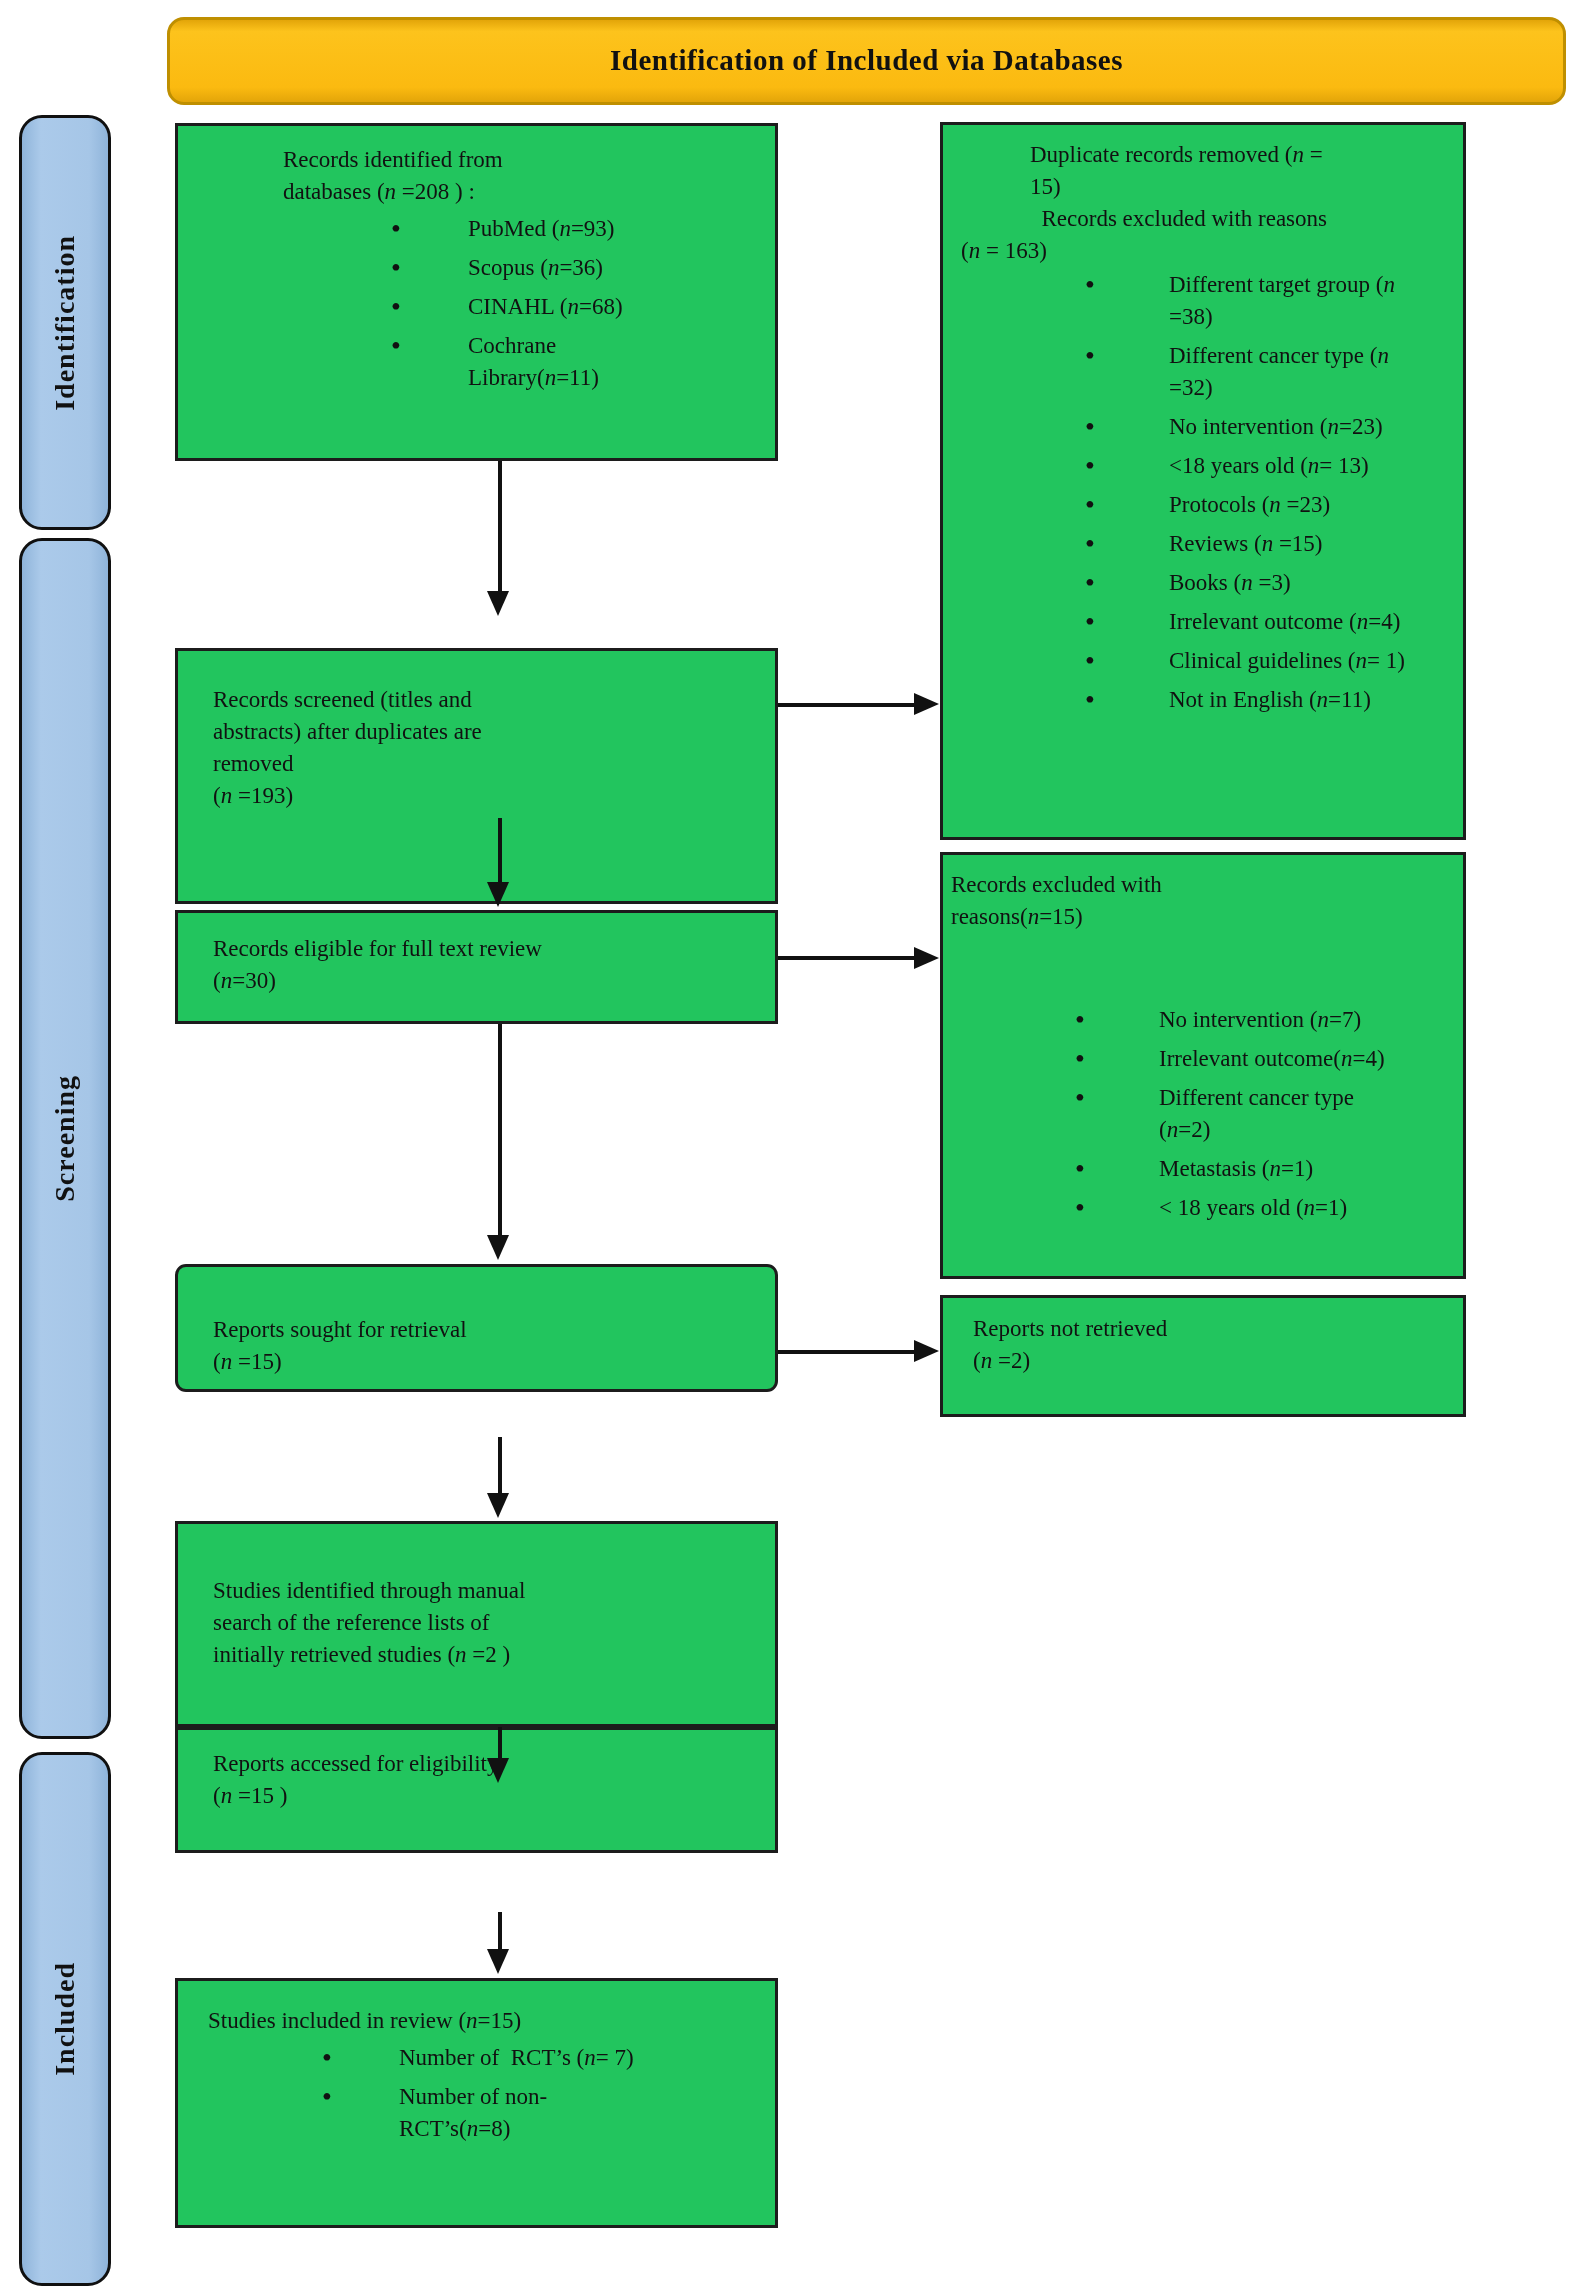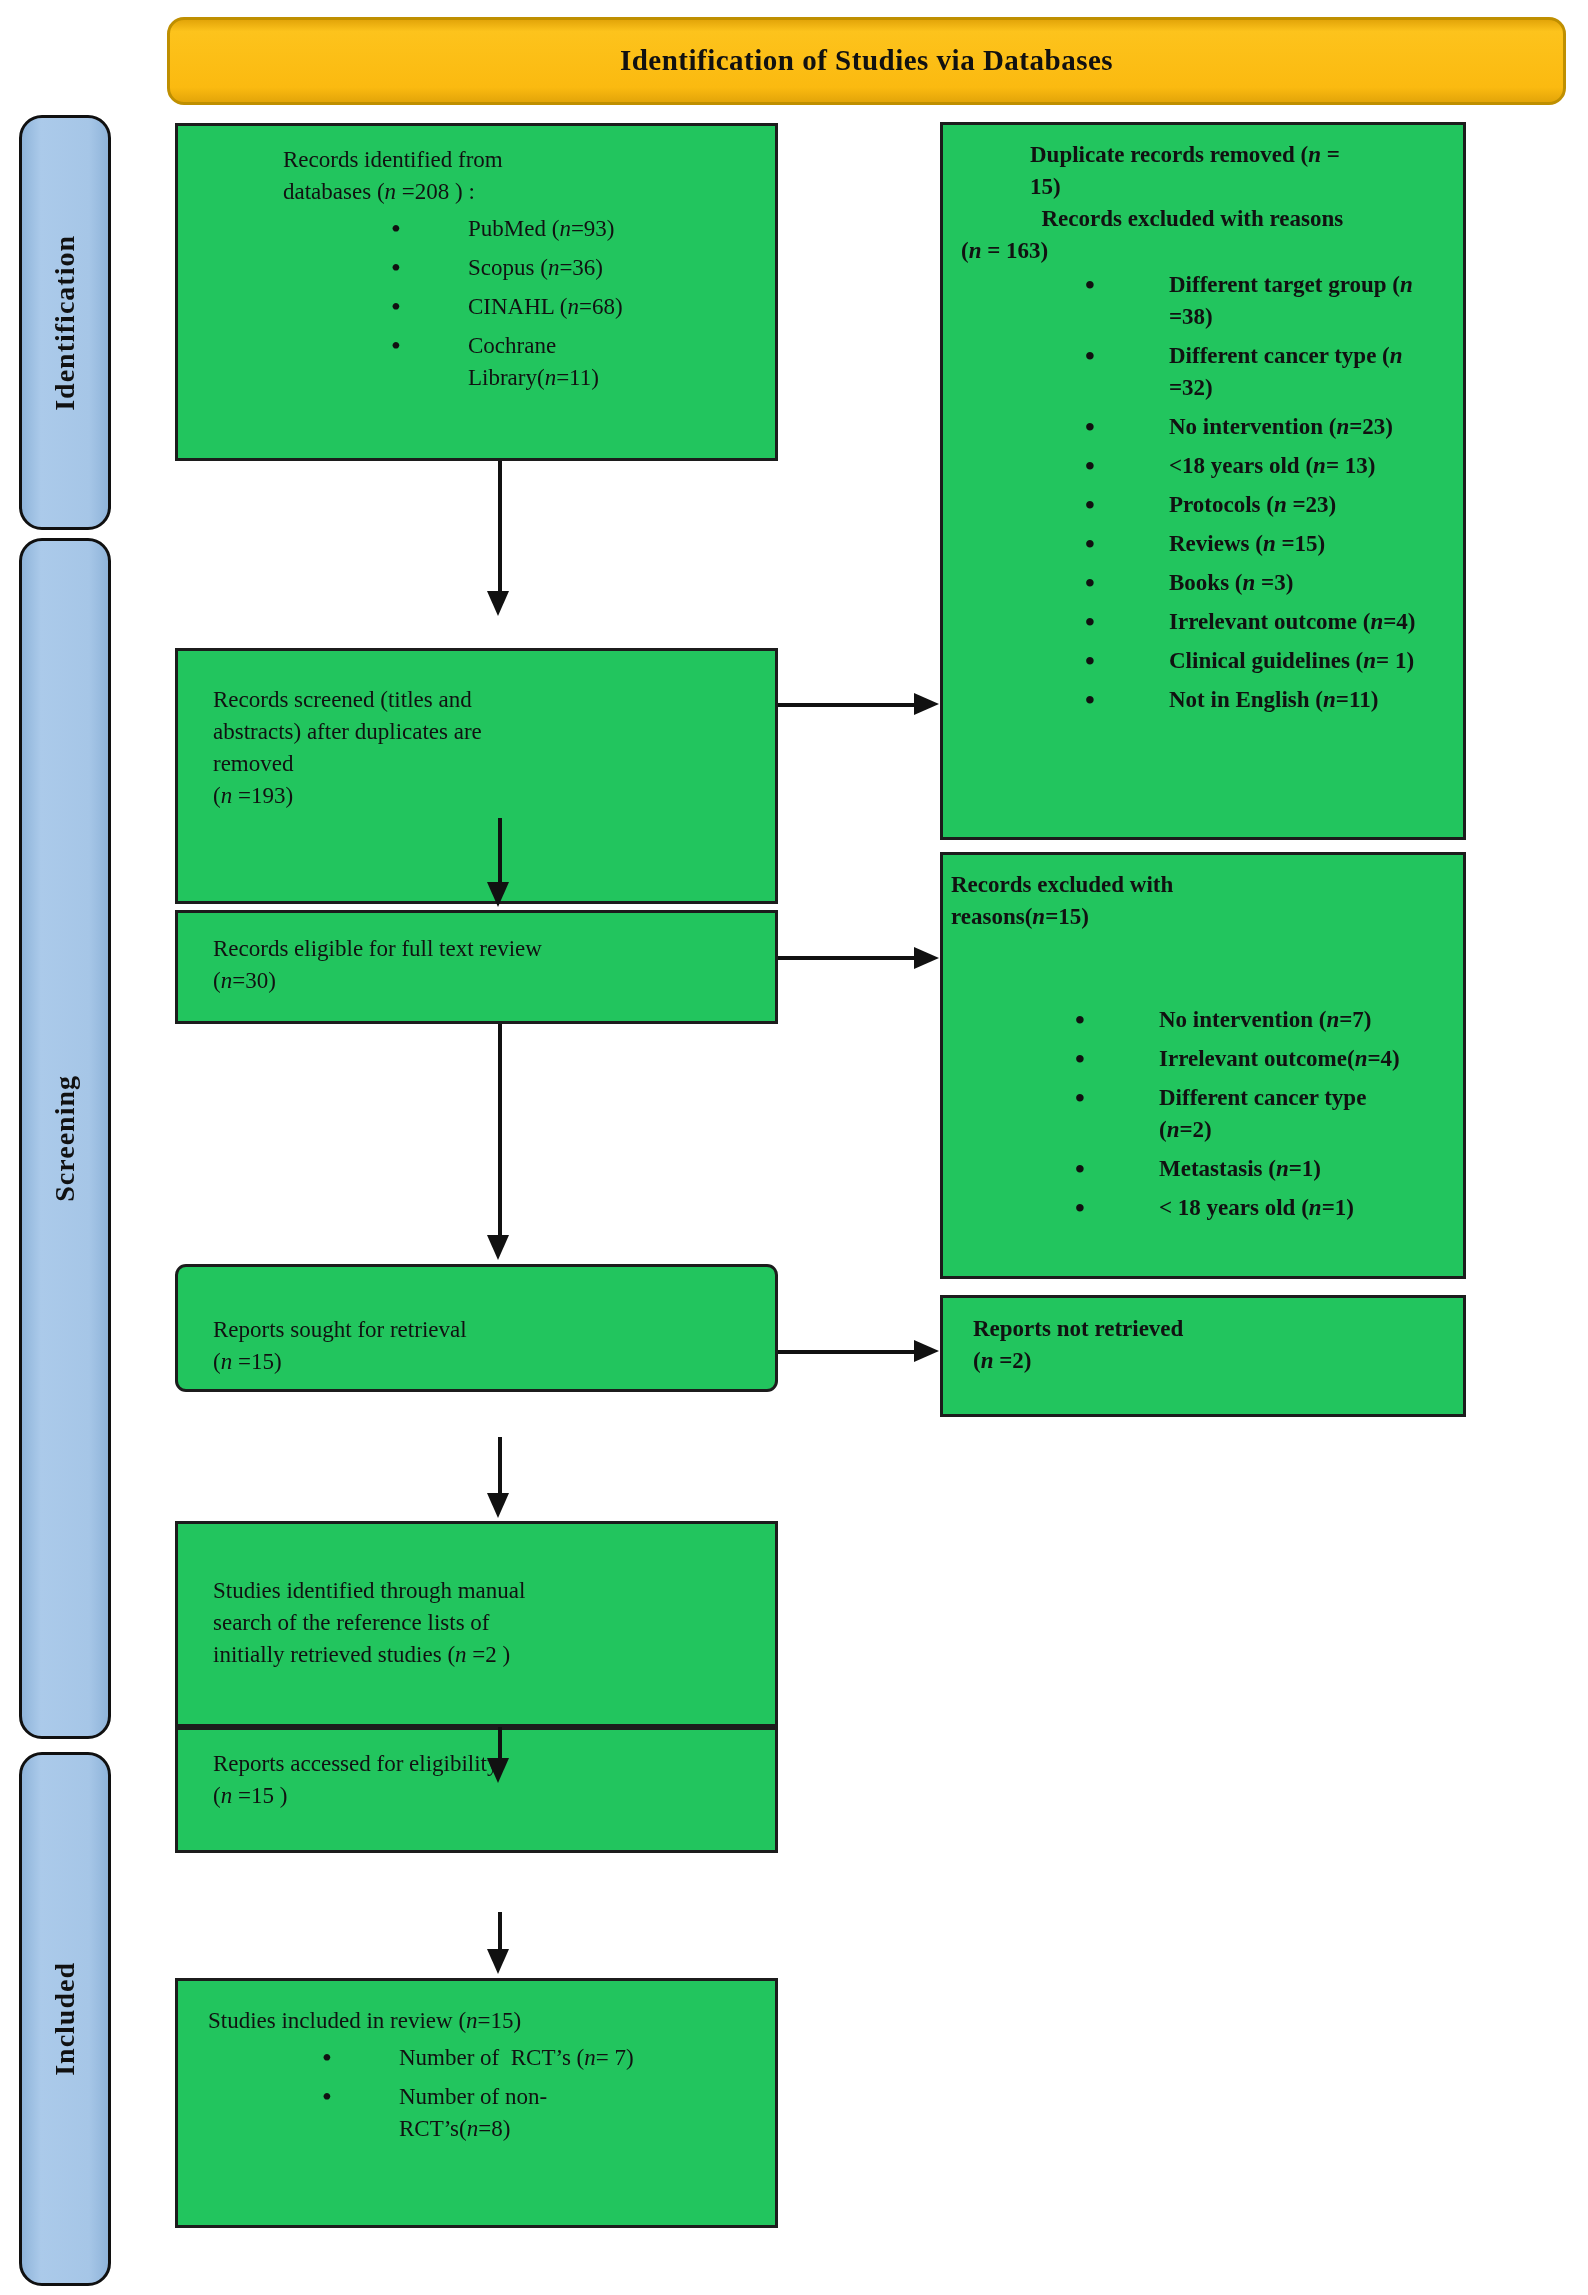--- a/index.html
+++ b/index.html
@@ -29,21 +29,21 @@
   #stage-identification{top:115px;height:415px;}
   #stage-screening{top:538px;height:1201px;}
   #stage-included{top:1752px;height:534px;}
   
   .fbox{
     position:absolute;background:#22c55e;border:3.5px solid #1c1c1c;box-sizing:border-box;
     font-size:23px;line-height:32px;
   }
   .fbox .rich{white-space:pre-wrap;}
   .col-l{left:175px;width:603px;}
-  .col-r{left:940px;width:526px;font-weight:bold;}
+  .col-r{left:940px;width:526px;}
   #box-records-identified{top:123px;height:338px;padding:18px 20px 0 20px;}
   #box-records-identified .rich{padding-left:85px;}
   #box-records-screened{top:648px;height:256px;padding:33px 12px 0 35px;}
   #box-records-eligible{top:910px;height:114px;padding:20px 20px 0 35px;}
   #box-reports-sought{top:1264px;height:128px;padding:47px 20px 0 35px;border-radius:11px;}
   #box-manual-search{top:1521px;height:206px;padding:51px 20px 0 35px;}
   #box-reports-accessed{top:1727px;height:126px;padding:18px 20px 8px 35px;}
   #box-studies-included{top:1978px;height:250px;padding:24px 20px 0 30px;}
   #box-duplicates-removed{top:122px;height:718px;padding:14px 18px 0 18px;}
   #box-excluded-fulltext{top:852px;height:427px;padding:14px 18px 0 8px;}
@@ -77,21 +77,21 @@
     border-top:11.7px solid transparent;border-bottom:11.7px solid transparent;
     border-left:25px solid #111;
   }
 </style>
 </head>
 <body>
 
 <div id="canvas">
 
   <div class="banner">
-    <span>Identification of Studies via Databases</span>
+    <span>Identification of Included via Databases</span>
   </div>
 
   <div class="stage" id="stage-identification">
     <span>Identification</span>
   </div>
   <div class="stage" id="stage-screening">
     <span>Screening</span>
   </div>
   <div class="stage" id="stage-included">
     <span>Included</span>

